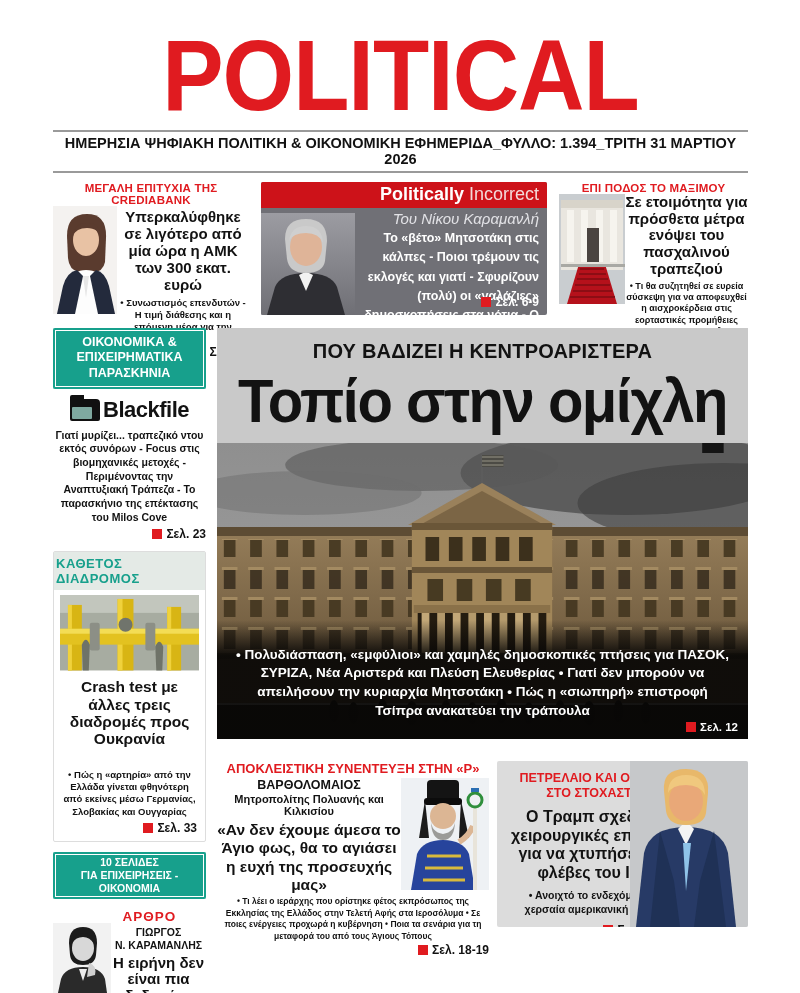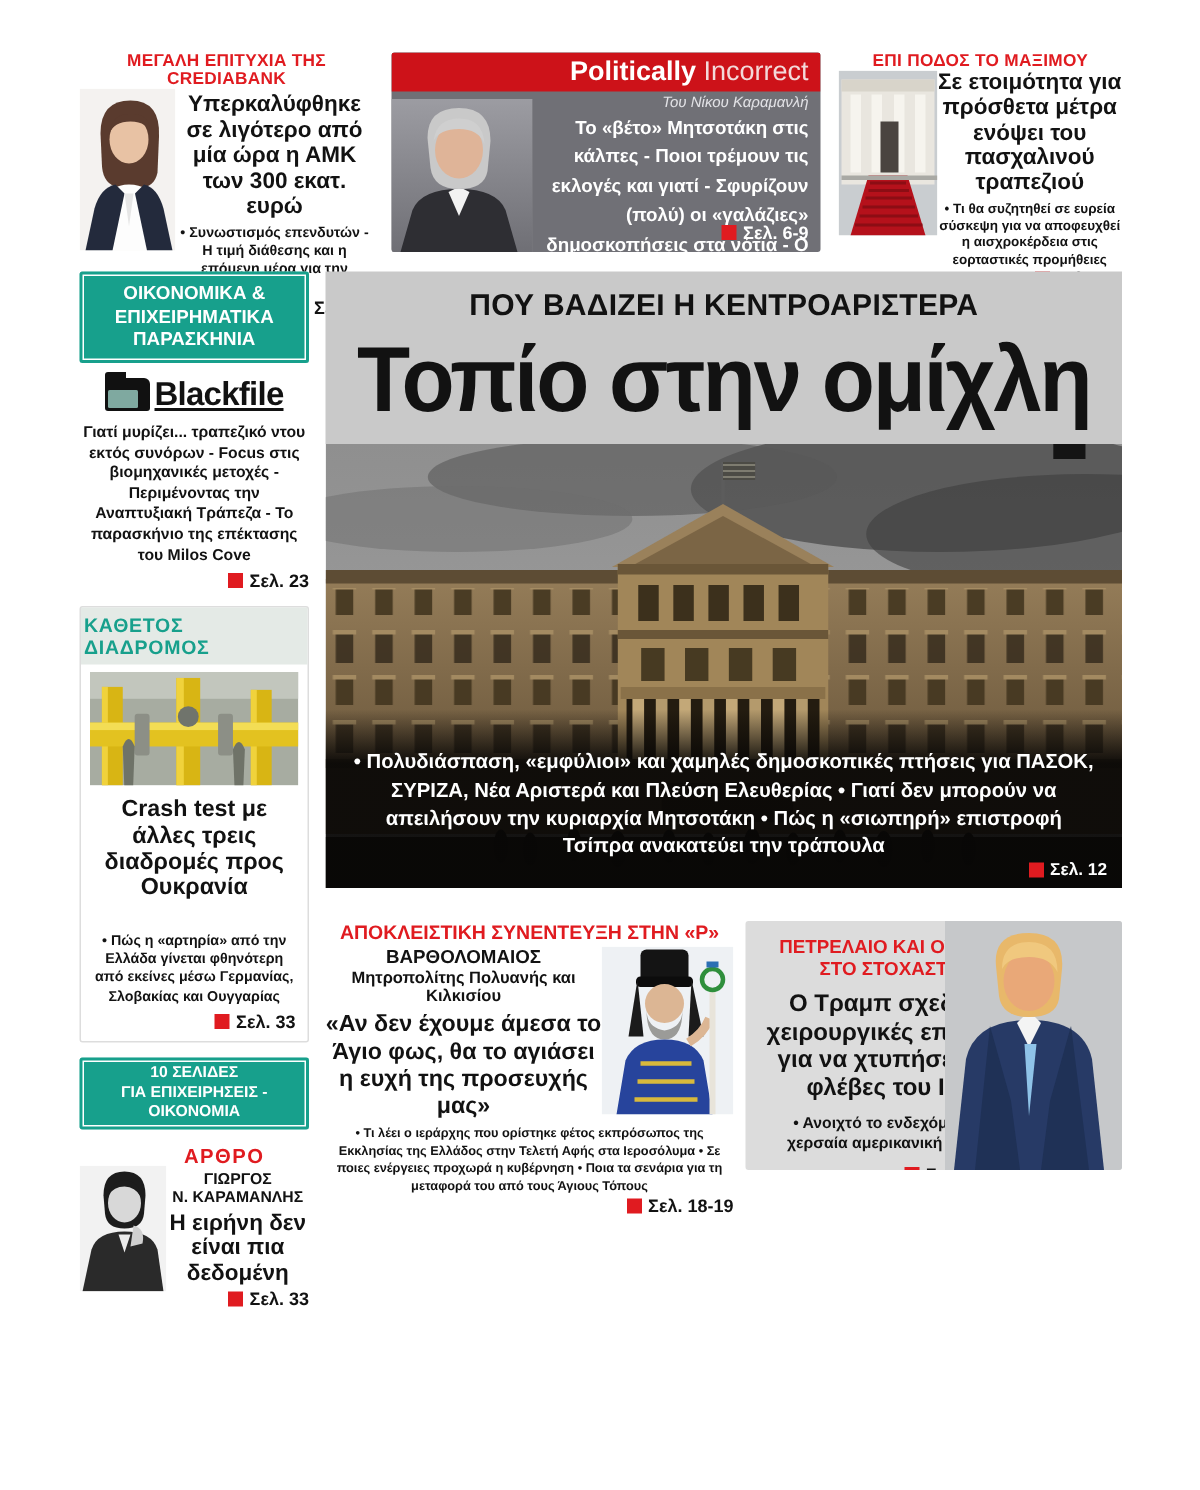--- a/index.html
+++ b/index.html
@@ -35,21 +35,21 @@
   .credia .row{display:flex;flex:1;}
   .credia .photo{width:64px;position:relative;overflow:hidden;}
   .credia .txt{flex:1;text-align:center;padding-top:2px;}
   .credia .hl{font-weight:800;font-size:15px;line-height:1.14;}
   .credia .bl{font-weight:700;font-size:9.5px;line-height:1.25;margin-top:4px;}
 
   .pibox{width:286px;background:var(--pibox);position:relative;overflow:hidden;border-radius:2px;}
   .pibox .band{background:#cd1219;color:#fff;text-align:right;padding:2px 8px 3px;font-size:18px;}
   .pibox .band b{font-weight:900;}
   .pibox .band span{font-weight:400;color:#f3d9d9;}
-  .pibox .byline{color:#e2e2e6;font-style:italic;font-size:10px;text-align:right;padding:2px 8px 0;}
+  .pibox .byline{color:#e2e2e6;font-style:italic;font-size:15px;text-align:right;padding:2px 8px 0;}
   .pibox .pitext{color:#fff;font-weight:700;font-size:12.5px;line-height:1.55;text-align:right;padding:2px 8px 0 96px;}
   .pibox .pageref{position:absolute;right:8px;bottom:6px;color:#fff;}
   .pibox .photo{position:absolute;left:0;bottom:0;width:94px;height:102px;}
 
   .maximou{flex:1;display:flex;flex-direction:column;}
   .maximou .row{display:flex;flex:1;}
   .maximou .photo{width:66px;position:relative;overflow:hidden;}
   .maximou .txt{flex:1;text-align:center;}
   .maximou .hl{font-weight:800;font-size:15px;line-height:1.12;}
   .maximou .bl{font-weight:700;font-size:9px;line-height:1.25;margin-top:3px;}
@@ -58,21 +58,21 @@
   .bodyrow{display:flex;gap:11px;margin-top:13px;}
   .sidebar{width:153px;flex:none;}
   .main{flex:1;min-width:0;}
 
   .tealbox{
     background:var(--teal);color:#fff;text-align:center;font-weight:800;
     box-shadow:inset 0 0 0 2px var(--teal), inset 0 0 0 3px #fff;
     padding:7px 4px;border-radius:2px;
   }
   .eco-header{font-size:12.5px;line-height:1.25;}
-  .blackfile{display:flex;align-items:center;justify-content:center;gap:3px;margin:8px 0 6px;text-decoration:underline;}
+  .blackfile{display:flex;align-items:center;justify-content:center;gap:3px;margin:8px 0 6px;}
   .folder{width:30px;height:22px;position:relative;}
   .folder .back{position:absolute;inset:0;background:#111;border-radius:2px 4px 2px 2px;}
   .folder .tab{position:absolute;left:0;top:-4px;width:14px;height:6px;background:#111;border-radius:2px 0 0 0;}
   .folder .front{position:absolute;left:2px;bottom:2px;width:20px;height:12px;background:#7fa9a0;border-radius:1px;}
   .blackfile .word{font-weight:900;font-size:22px;letter-spacing:-.5px;}
   .eco-text{font-weight:700;font-size:10.5px;line-height:1.3;text-align:center;}
   .sidebar .pageref{margin-top:3px;}
 
   .kathetos{border:1px solid #ddd;border-radius:2px;margin-top:10px;padding:0 0 6px;}
   .kat-head{
@@ -127,20 +127,24 @@
   .trumpbox .hl{font-weight:800;font-size:16px;line-height:1.16;margin-top:7px;}
   .trumpbox .bl{font-weight:700;font-size:10.5px;line-height:1.3;margin-top:7px;}
   .trumpbox .pageref{margin-top:6px;padding-right:30px;}
   .trumpbox .photo{position:absolute;right:0;top:0;bottom:0;width:118px;}
 </style>
 </head>
 <body>
 
 <div class="page">
 
+  <header class="masthead">
+    <div class="title">POLITICAL</div>
+    <div class="subbar">ΗΜΕΡΗΣΙΑ ΨΗΦΙΑΚΗ ΠΟΛΙΤΙΚΗ &amp; ΟΙΚΟΝΟΜΙΚΗ ΕΦΗΜΕΡΙΔΑ_ΦΥΛΛΟ: 1.394_ΤΡΙΤΗ 31 ΜΑΡΤΙΟΥ 2026</div>
+  </header>
 
   <div class="toprow">
 
     <article class="credia">
       <div class="story-kicker">ΜΕΓΑΛΗ ΕΠΙΤΥΧΙΑ ΤΗΣ CREDIABANK</div>
       <div class="row">
         <div class="photo">
           <svg viewBox="0 0 64 108" preserveAspectRatio="none">
             <rect width="64" height="108" fill="#f4f2f0"></rect>
             <path d="M14 30 Q14 8 34 8 Q54 8 53 32 L52 56 Q50 66 40 66 L26 66 Q16 64 15 52 Z" fill="#5a3b2e"></path>

